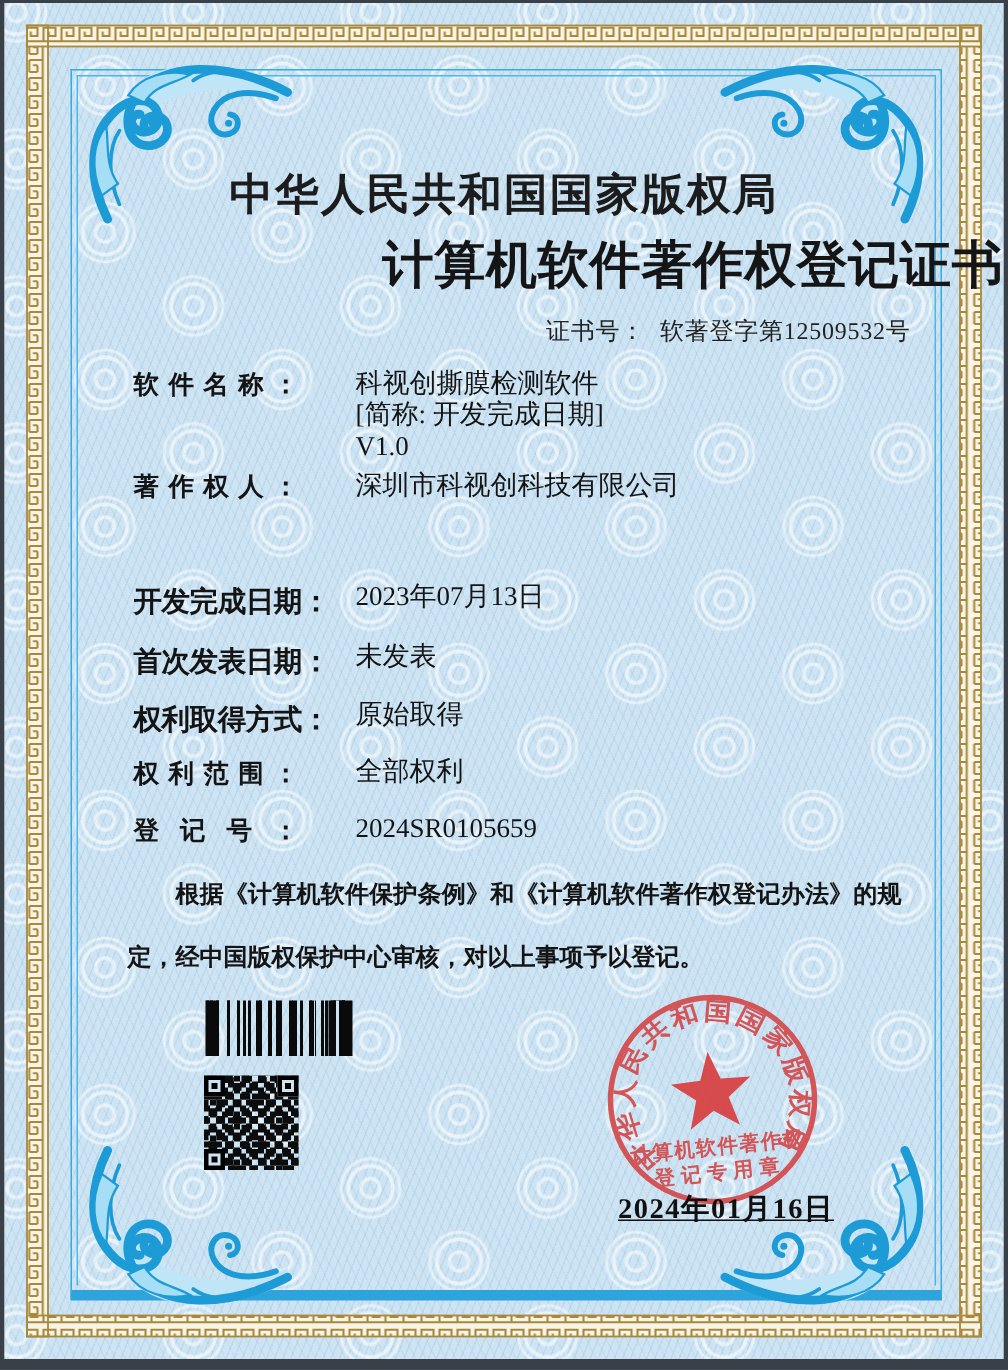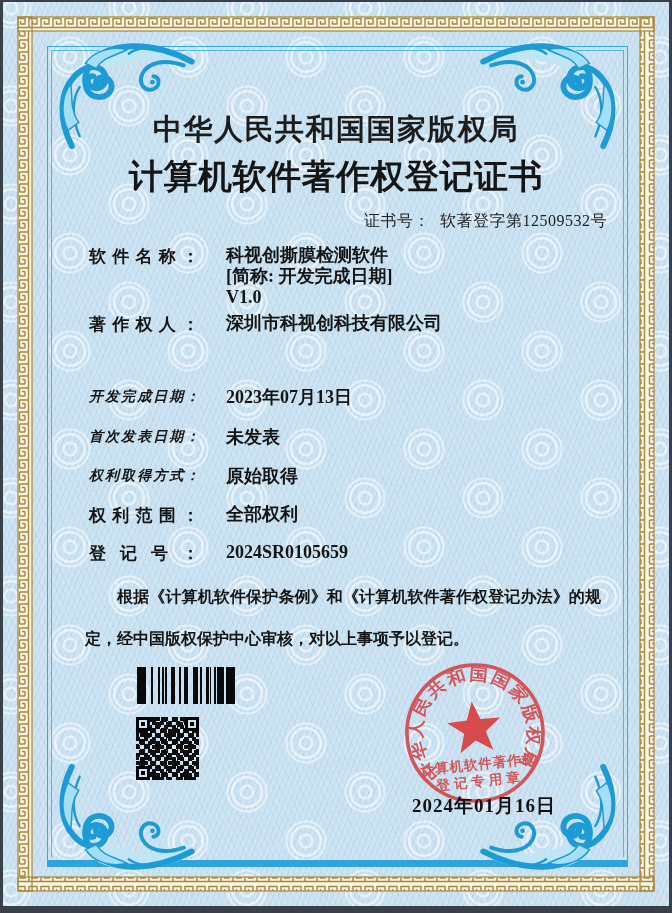--- a/index.html
+++ b/index.html
@@ -43,35 +43,35 @@
   .c-tl{left:30px;top:32px;}
   .c-tr{right:27px;top:32px;transform:scaleX(-1);}
   .c-bl{left:30px;bottom:27px;transform:scaleY(-1);}
   .c-br{right:27px;bottom:27px;transform:scale(-1,-1);}
   
   .authority{
     left:0;right:0;top:108px;text-align:center;
     font-size:29px;font-weight:700;letter-spacing:1.5px;color:#1c1c1c;
   }
   .cert-title{
-    left:0;right:0;top:152px;text-align:center;
+    left:0;right:0;top:152px;text-align:right;
     font-size:34px;font-weight:700;letter-spacing:0.5px;color:#151515;
   }
   .certno{
     top:209px;right:62px;font-size:16px;font-weight:400;color:#222;
     letter-spacing:0.5px;white-space:nowrap;
   }
   .certno .lbl{margin-right:10px;}
-  .field-row{left:86px;display:flex;align-items:flex-start;color:#141414;}
+  .field-row{left:86px;display:flex;align-items:flex-start;color:#141414;gap:24px;}
   .flabel{
     width:110px;flex:0 0 110px;font-size:17px;font-weight:700;
     text-align:justify;text-align-last:justify;white-space:nowrap;
   }
-  .fr-long .flabel{font-size:14px;letter-spacing:-0.3px;padding-top:1px;font-style:italic;}
-  .fvalues{margin-left:27px;font-size:18px;font-weight:700;line-height:21px;}
+  .fr-long .flabel{font-size:19px;letter-spacing:-0.3px;padding-top:1px;}
+  .fvalues{margin-left:14px;font-size:18px;font-weight:400;line-height:21px;}
   .fvalues div{white-space:nowrap;}
   .statement{
     left:82px;top:574px;width:516px;
     font-size:16px;font-weight:700;color:#141414;
     line-height:42px;text-indent:2em;text-align:justify;
   }
   
   .barcode{
     left:134px;top:665px;width:98px;height:37px;
     background-image:
@@ -92,21 +92,21 @@
       repeating-conic-gradient(#0c0c0c 0 25%, rgba(0,0,0,0) 0 50%);
     background-size:8px 8px,11px 11px;
     background-position:0 0,3px 5px;
   }
   .qf{position:absolute;width:14px;height:14px;border:3px solid #000;background:#cfe4f3;box-sizing:border-box;}
   .qf::after{content:"";position:absolute;inset:2px;background:#000;}
   .qf1{left:0;top:0;} .qf2{right:0;top:0;} .qf3{left:0;bottom:0;}
   
   .sealwrap{left:396px;top:655px;width:152px;height:152px;transform:rotate(-6deg);opacity:.92;}
   .issue-date{
-    left:409px;top:791px;font-size:19px;font-weight:700;color:#111;letter-spacing:1px;white-space:nowrap;
+    left:409px;top:791px;font-size:19px;font-weight:700;color:#111;letter-spacing:1px;white-space:nowrap;text-decoration:underline;
   }
   .seal-ring-text{font-size:16.5px;font-weight:700;fill:#d4494a;letter-spacing:2px;}
   .seal-line{font-size:13.5px;font-weight:700;fill:#d4494a;}
 </style>
 </head>
 <body>
 
 <div class="photo">
   <div class="cert">
     <div class="bg"></div>

